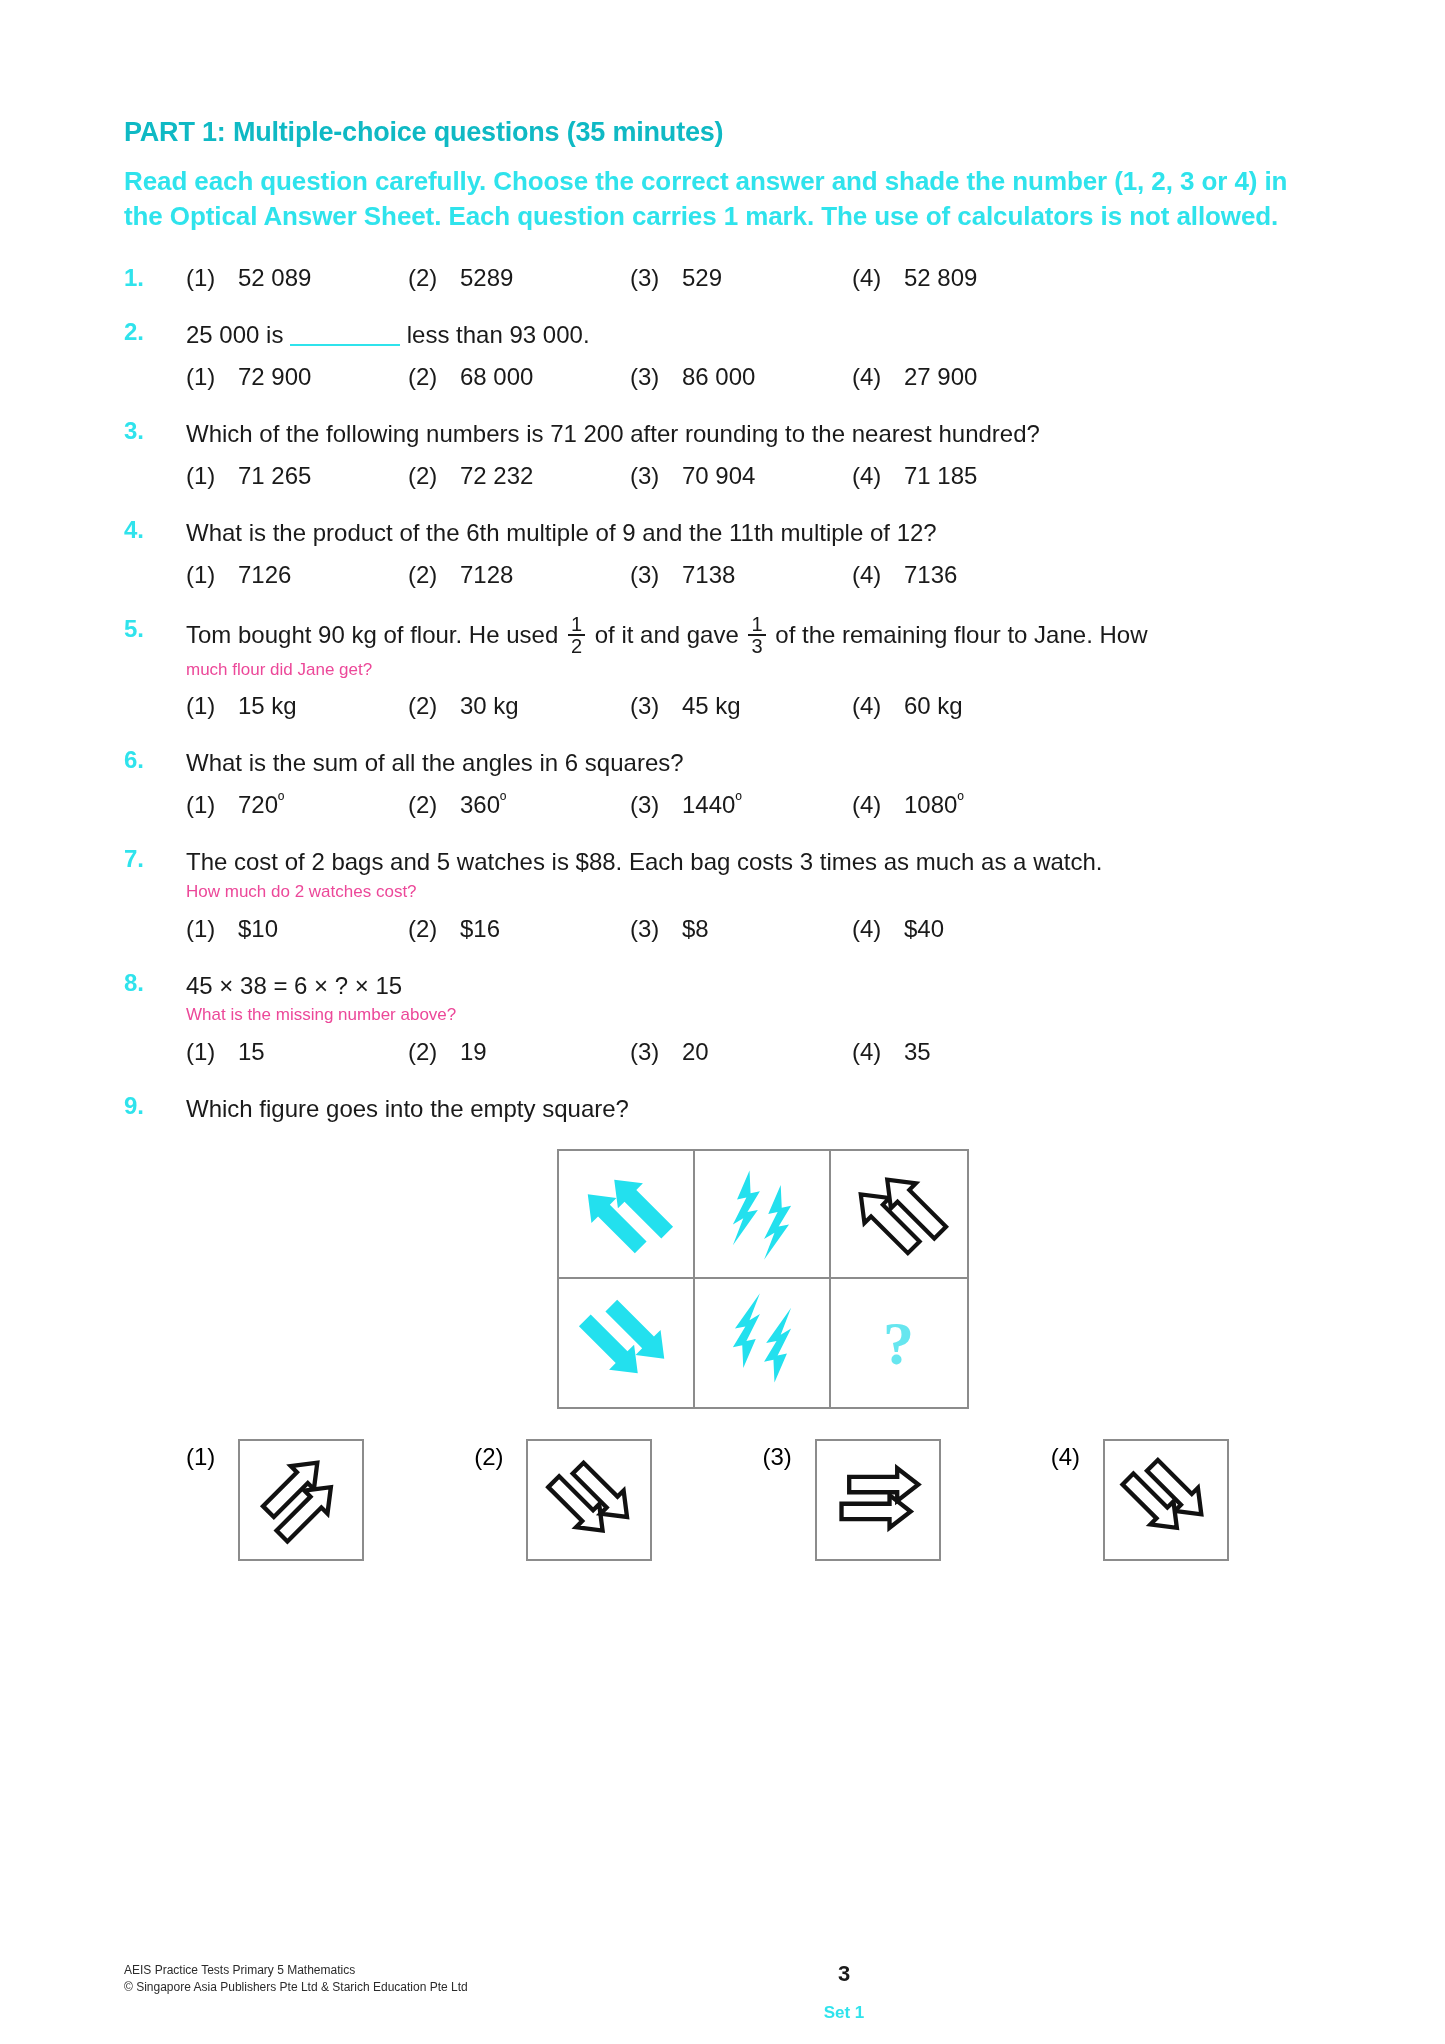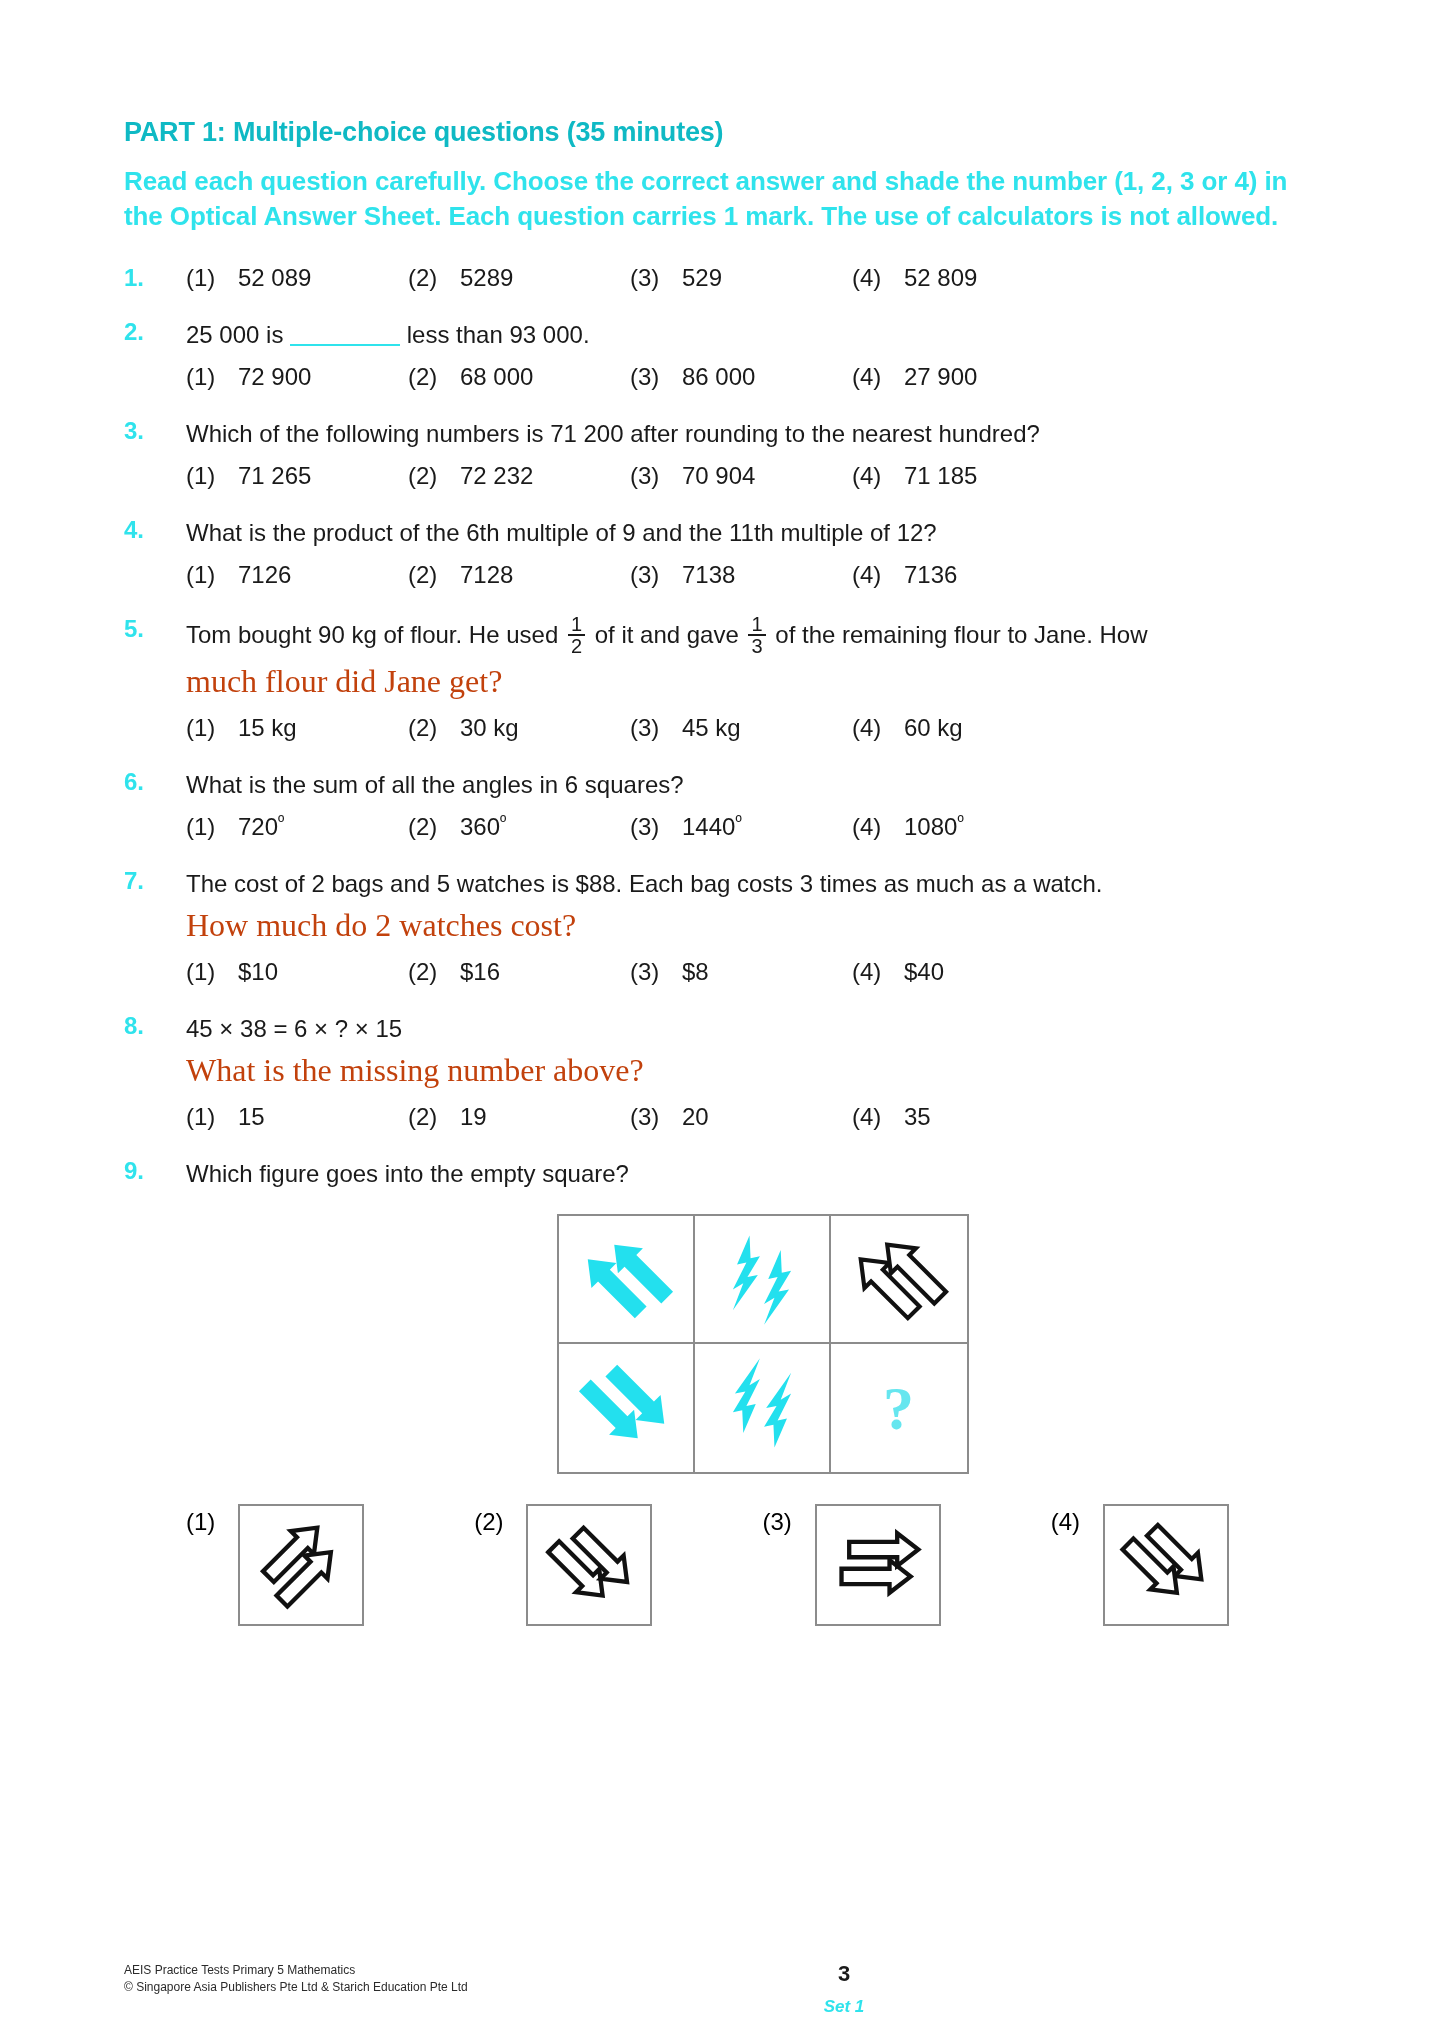--- a/index.html
+++ b/index.html
@@ -65,24 +65,23 @@
     font-size: 24px;
     font-weight: bold;
     color: #2fe3ec;
   }
   .q-text {
     font-size: 24px;
     line-height: 1.45;
     color: #1a1a1a;
   }
   .q-text-2 {
-    font-size: 32px;
+    font-size: 17px;
     line-height: 1.45;
-    color: #c2410c;
-    font-family: Liberation Serif, serif;
+    color: #ec4899;
   }
 
   .blank {
     display: inline-block;
     border-bottom: 2.5px solid #2fe3ec;
     height: 22px;
     vertical-align: -3px;
   }
   .blank-long { width: 118px; }
   .blank-med  { width: 110px; }
@@ -196,24 +195,23 @@
     width: 160px;
   }
   .page-no {
     font-size: 22px;
     font-weight: bold;
     color: #1a1a1a;
     line-height: 1.1;
   }
   .set-label {
     font-size: 17px;
-    font-style: italic;
     font-weight: bold;
     color: #2fe3ec;
-    margin-top: 11px;
+    margin-top: 17px;
   }
 </style>
 </head>
 <body>
 
 <div class="page">
   <div class="content">
 
     <div class="part-title">PART 1: Multiple-choice questions (35 minutes)</div>
     <div class="part-instructions">Read each question carefully. Choose the correct answer and shade the number (1, 2, 3 or 4) in the Optical Answer Sheet. Each question carries 1 mark. The use of calculators is not allowed.</div>

